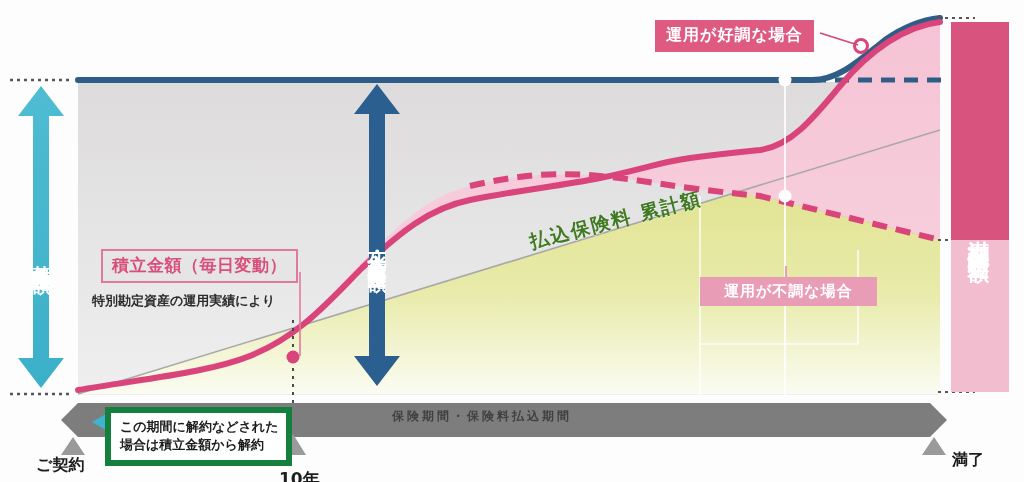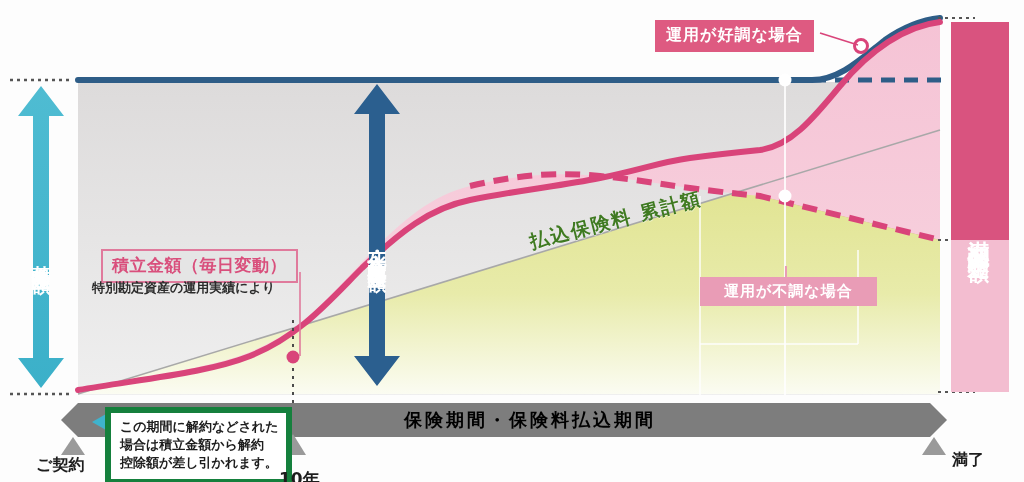--- a/index.html
+++ b/index.html
@@ -59,38 +59,38 @@
 
   
   #accum-box{
     position:absolute;left:101px;top:249px;
     border:2px solid #e07a9c;background:#e5e5e5;
     padding:3px 9px 4px 9px;
     color:#d94f7c;font-weight:bold;font-size:17px;
     letter-spacing:0.5px;white-space:nowrap;
   }
   #accum-note{
-    position:absolute;left:92px;top:279px;
+    position:absolute;left:92px;top:292px;
     color:#2b2b2b;font-size:13px;line-height:1.45;
     white-space:nowrap;font-weight:bold;
   }
 
   
   #premium-label{
     position:absolute;left:527px;top:230px;
     transform:rotate(-14.5deg);transform-origin:left top;
     color:#3f7a21;font-weight:bold;font-size:19px;
     letter-spacing:2px;white-space:nowrap;
     text-shadow:0 1px 0 rgba(255,255,255,.5);
   }
 
   
   #period-label{
-    position:absolute;left:404px;top:408px;
-    color:#000000;font-weight:bold;font-size:18px;
+    position:absolute;left:392px;top:408px;
+    color:#404040;font-weight:bold;font-size:12px;
     letter-spacing:3px;white-space:nowrap;
   }
 
   
   #surrender-box{
     position:absolute;left:105px;top:407px;
     border:6px solid #15803d;background:#ffffff;
     padding:5px 8px 6px 9px;
     font-size:13px;line-height:1.4;color:#1d1d1d;
     font-weight:bold;white-space:nowrap;
@@ -227,20 +227,19 @@
     <div>特別勘定資産の運用実績により</div>
   </div>
 
   <div id="premium-label">払込保険料 累計額</div>
 
   <div id="period-label">保険期間・保険料払込期間</div>
 
   <div id="surrender-box">
     <div>この期間に解約などされた</div>
     <div>場合は積立金額から解約</div>
-    <div>控除額が差し引かれます。</div>
   </div>
 
   <div class="marker-text" id="marker-contract">ご契約</div>
   <div class="marker-text" id="marker-10y">10年</div>
   <div class="marker-text" id="marker-expiry">満了</div>
 
 </div>
 
 </body></html>

